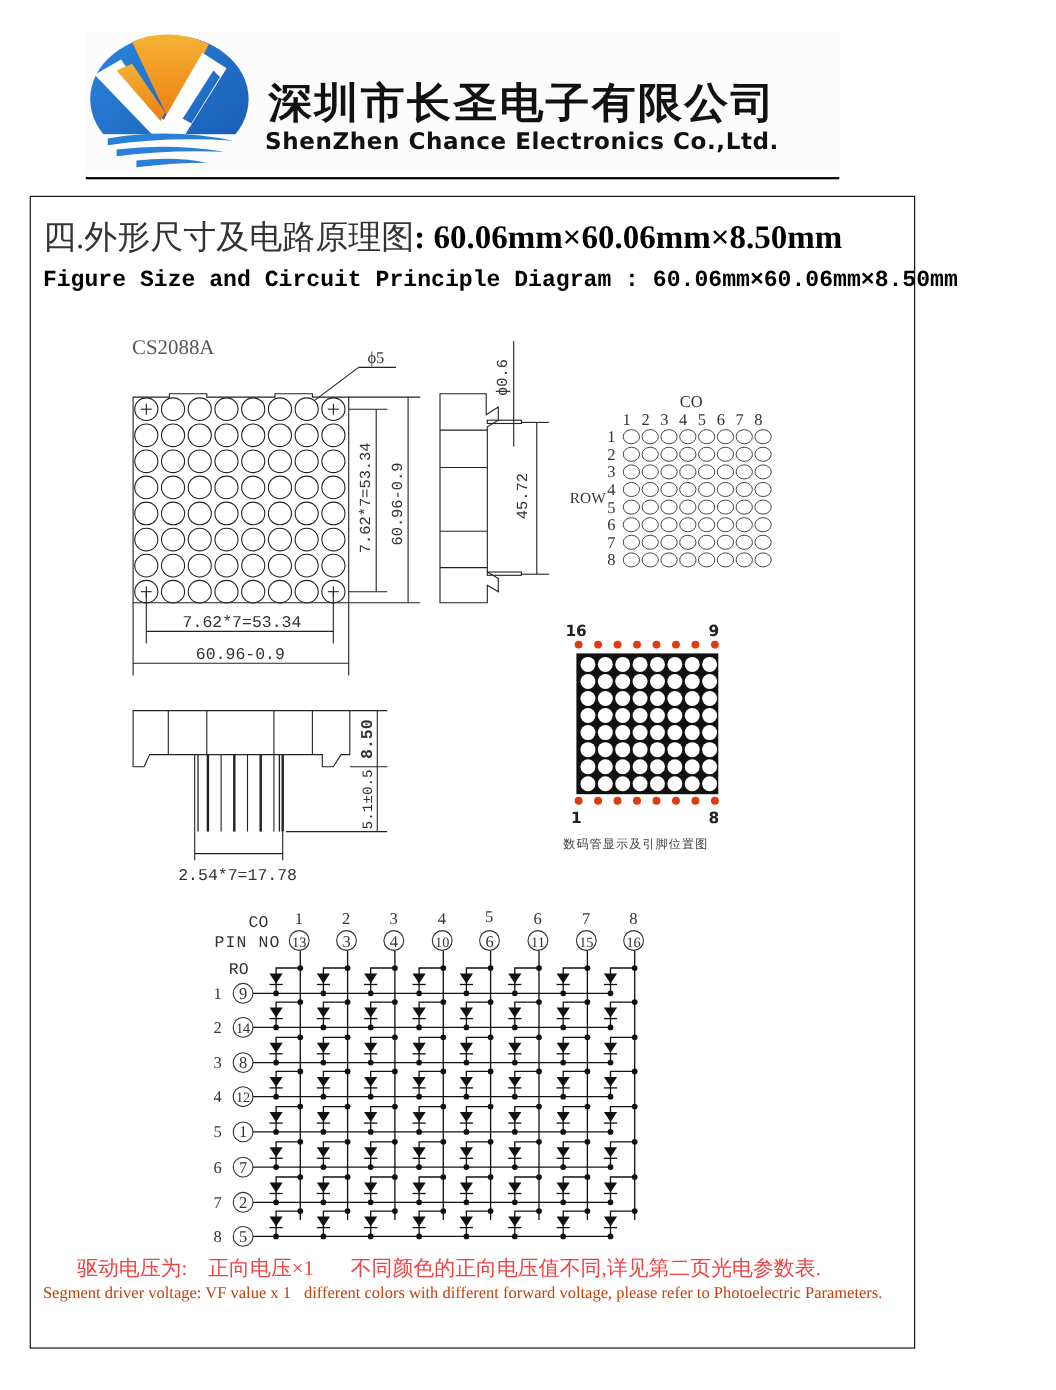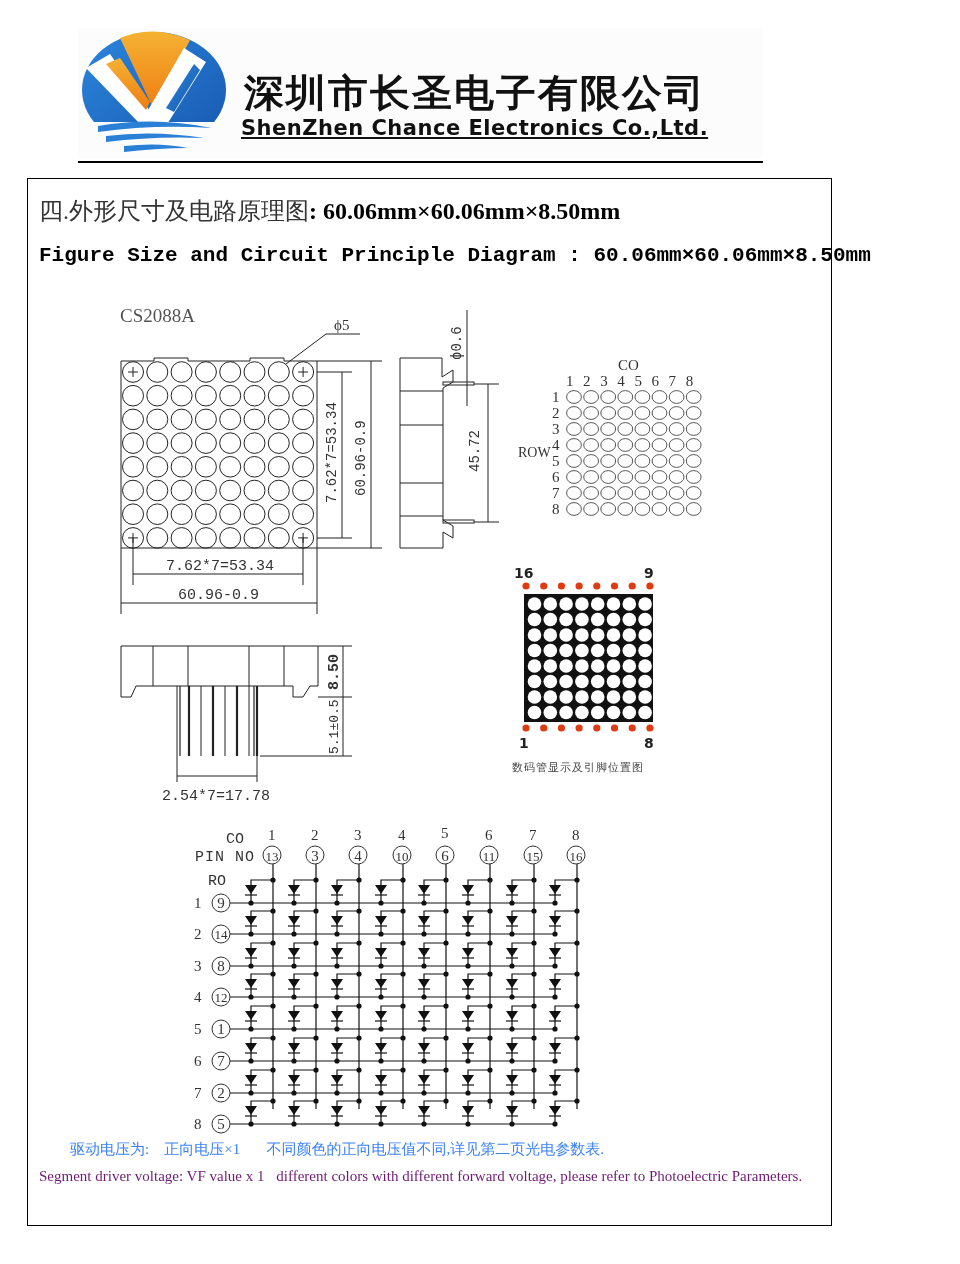--- a/index.html
+++ b/index.html
@@ -1,28 +1,28 @@
 <!DOCTYPE html>
 <html><head>
 <meta charset="utf-8">
 <style>
   html, body { margin:0; padding:0; background:#ffffff; }
   body { width:960px; height:1264px; position:relative; overflow:hidden; font-family:"Liberation Serif", serif; color:#000; }
   .abs { position:absolute; }
   .logo-wrap { left:78px; top:28px; width:685px; height:130px; background:#fcfcfc; }
   .cn-name { left:244px; top:68px; font-family:"DejaVu Sans", sans-serif; font-weight:bold; font-size:38px; letter-spacing:2px; color:#111; white-space:nowrap; transform:scaleX(1.05); transform-origin:left top; }
-  .en-name { left:241px; top:116px; font-family:"DejaVu Sans", sans-serif; font-weight:bold; font-size:21px; letter-spacing:0.5px; color:#111; white-space:nowrap;text-decoration:underline; }
+  .en-name { left:241px; top:116px; font-family:"DejaVu Sans", sans-serif; font-weight:bold; font-size:21px; letter-spacing:0.5px; color:#111; white-space:nowrap; }
   .header-rule { left:78px; top:161px; width:685px; height:2px; background:#000; }
   .frame { left:27px; top:178px; width:805px; height:1048px; border:1.5px solid #000; box-sizing:border-box; }
-  .title-cn { left:39px; top:195px; font-size:24px; white-space:nowrap; color:#333; }
+  .title-cn { left:39px; top:195px; font-size:30px; white-space:nowrap; color:#333; }
   .title-cn b { color:#000; font-weight:bold; }
   .title-en { left:39px; top:244px; font-size:21px; font-weight:bold; white-space:nowrap;font-family:Liberation Mono, monospace; }
   .drawing { left:0; top:0; width:960px; height:1264px; }
-  .note-cn { left:70px; top:1140px; font-size:15px; color:#3b82f6; white-space:nowrap; }
-  .note-en { left:39px; top:1164px; width:782px; font-size:15px; line-height:24px; text-align:justify; text-align-last:left; color:#701a75; }
+  .note-cn { left:70px; top:1140px; font-size:19px; color:#ef4444; white-space:nowrap; }
+  .note-en { left:39px; top:1164px; width:782px; font-size:15px; line-height:24px; text-align:justify; text-align-last:left; color:#c2410c; }
   .note-en span.gap { display:inline-block; width:8px; }
 </style>
 </head>
 <body>
 
 <div class="abs logo-wrap"></div>
 <svg class="abs" style="left:80px;top:30px" width="148" height="128" viewBox="0 0 148 128">
   <defs>
     <linearGradient id="og" x1="0" y1="0" x2="0" y2="1">
       <stop offset="0" stop-color="#f5b233"></stop>

